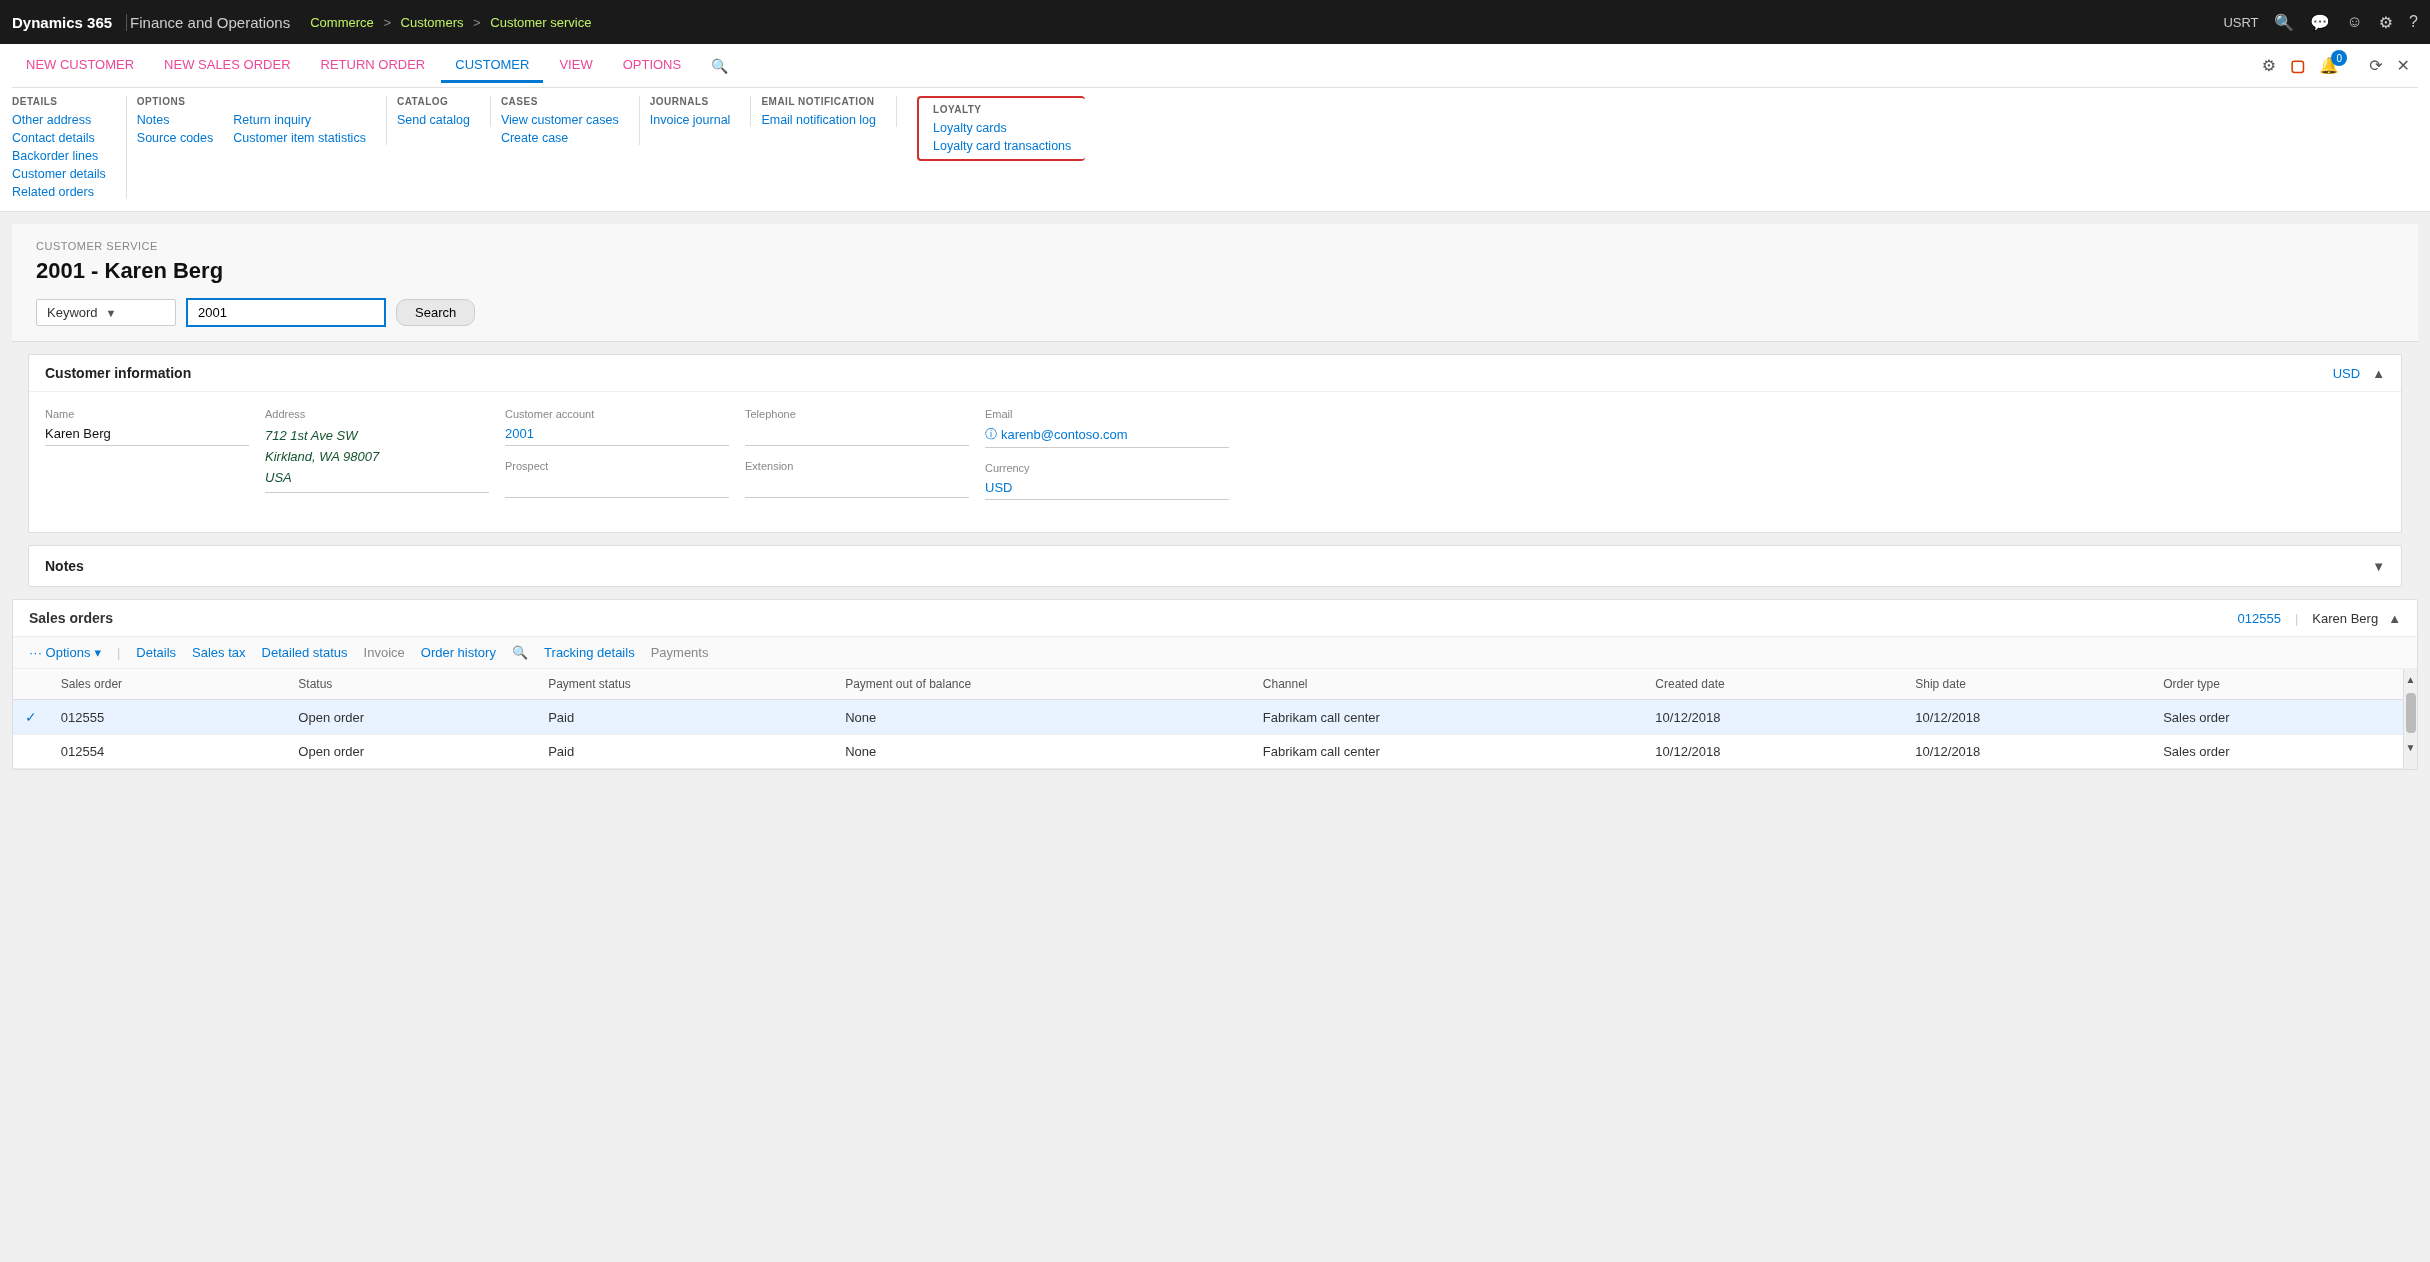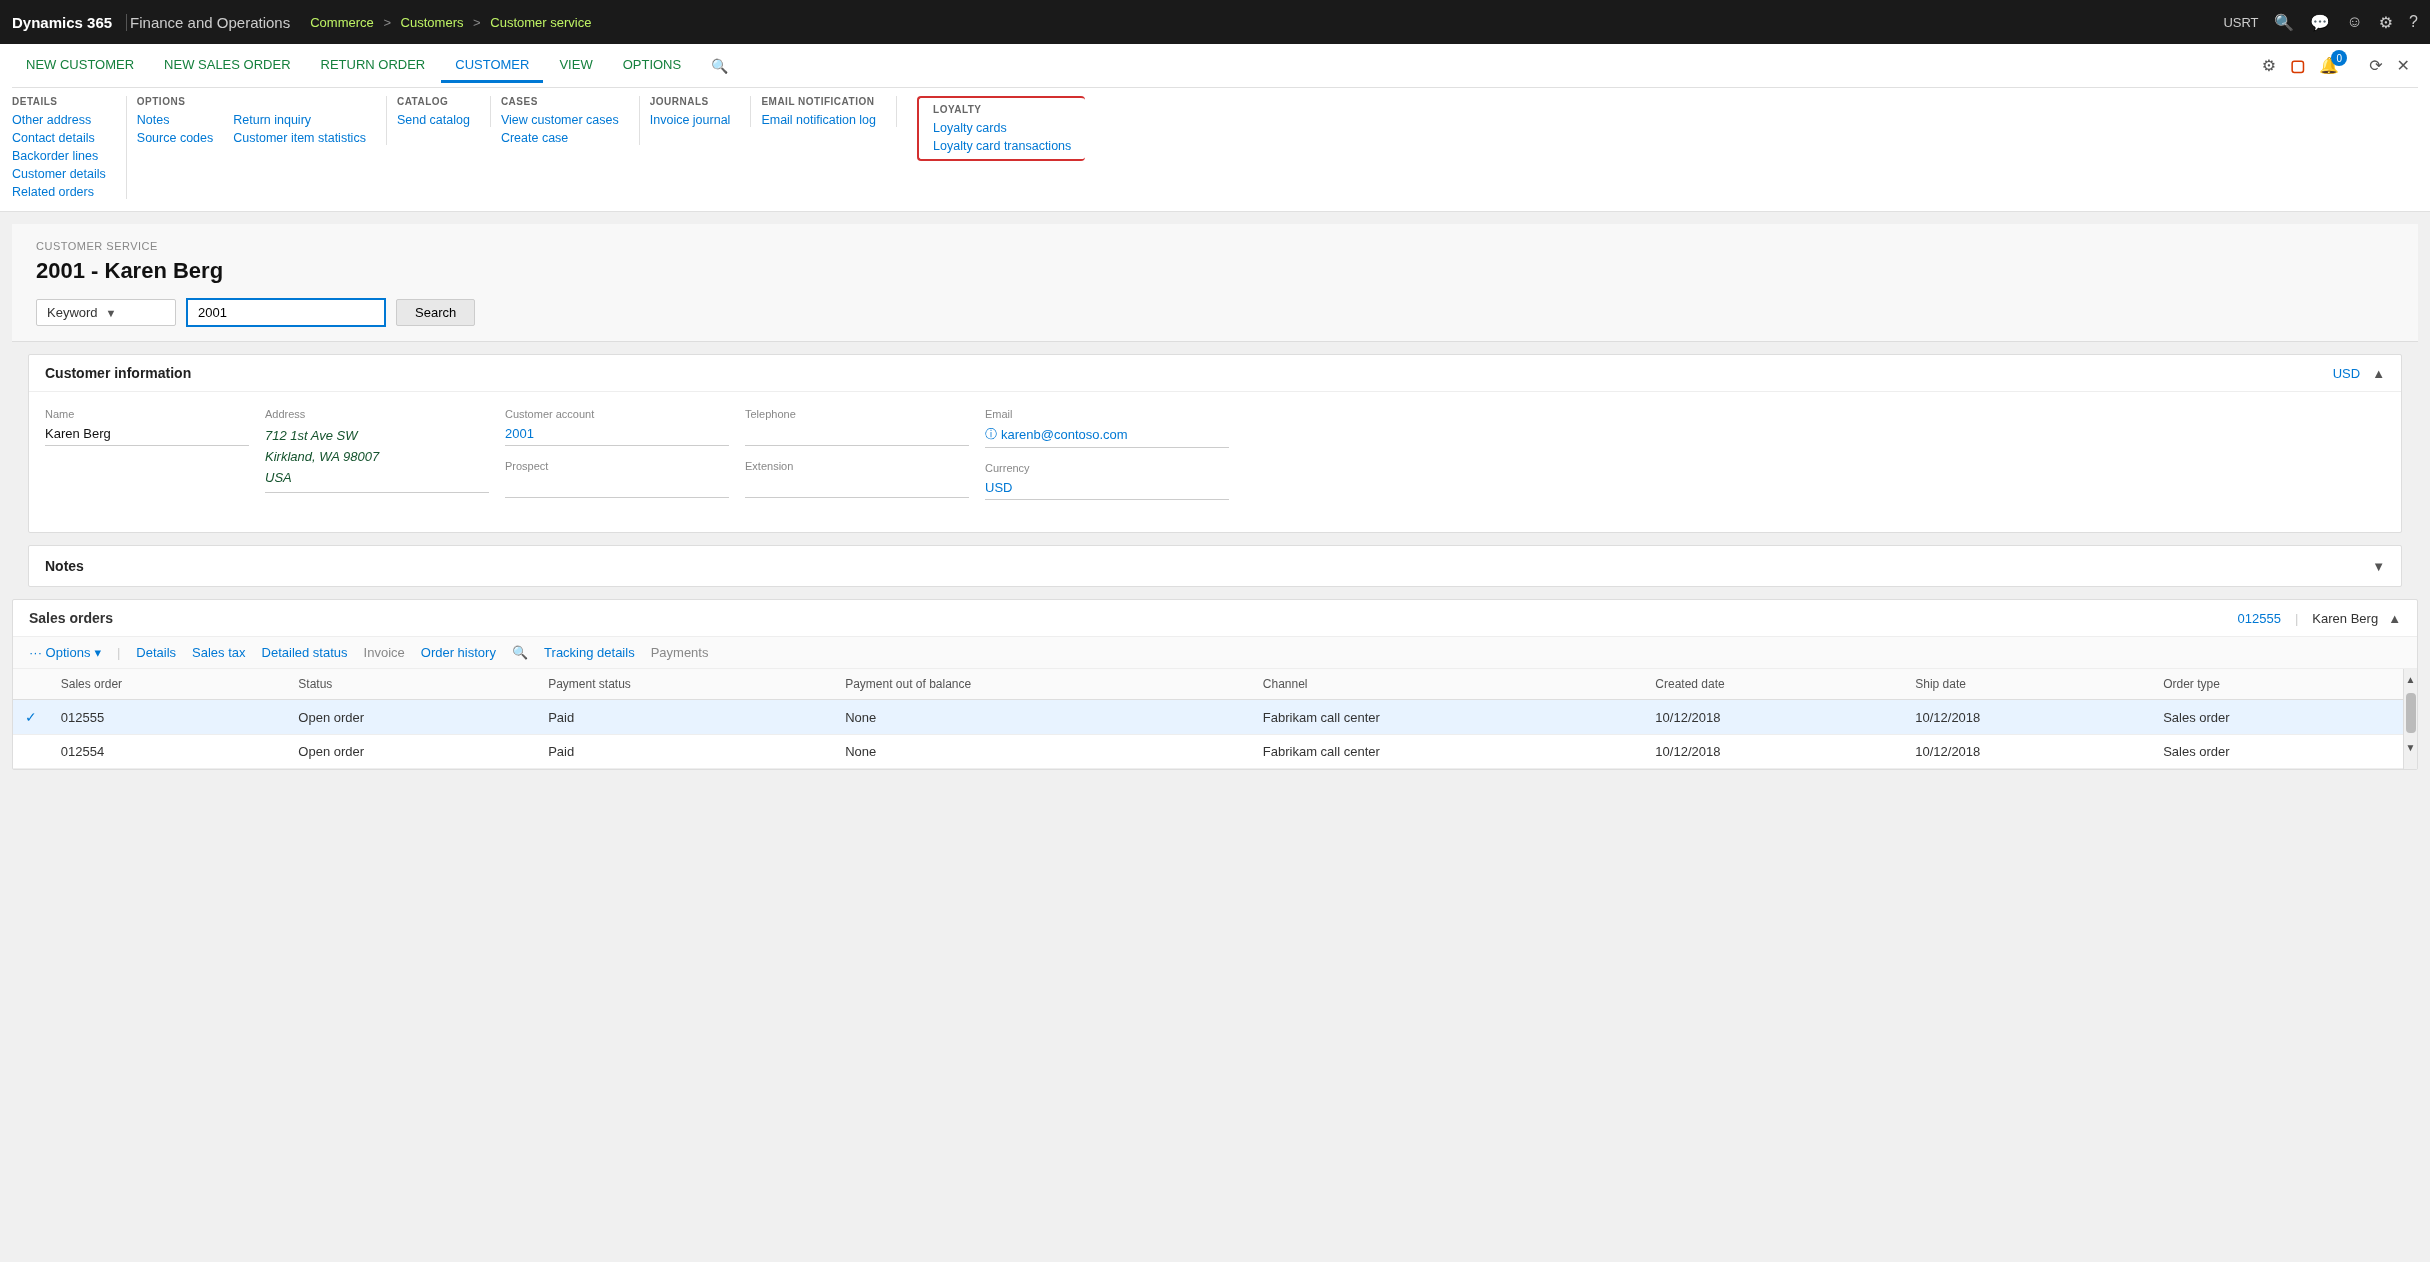--- a/index.html
+++ b/index.html
@@ -56,21 +56,21 @@
     .ribbon-tabs {
       display: flex;
       align-items: center;
       gap: 2px;
       height: 44px;
       border-bottom: 1px solid #e0e0e0;
     }
     .ribbon-tab {
       padding: 8px 14px;
       font-size: 13px;
-      color: #15803d;
+      color: #ec4899;
       cursor: pointer;
       text-transform: uppercase;
       font-weight: 500;
       border-bottom: 3px solid transparent;
     }
     .ribbon-tab.active {
       color: #0078d4;
       border-bottom: 3px solid #0078d4;
     }
     .ribbon-tab-search {
@@ -178,21 +178,21 @@
       font-size: 13px;
       min-width: 200px;
       outline: none;
     }
     .cs-search-btn {
       background: #e8e8e8;
       border: 1px solid #ccc;
       padding: 5px 18px;
       font-size: 13px;
       cursor: pointer;
-      border-radius: 2px;
+      border-radius: 10px;
     }
 
     
     .section-card {
       background: #fff;
       margin: 12px 16px;
       border: 1px solid #ddd;
       border-radius: 2px;
     }
     .section-header {

